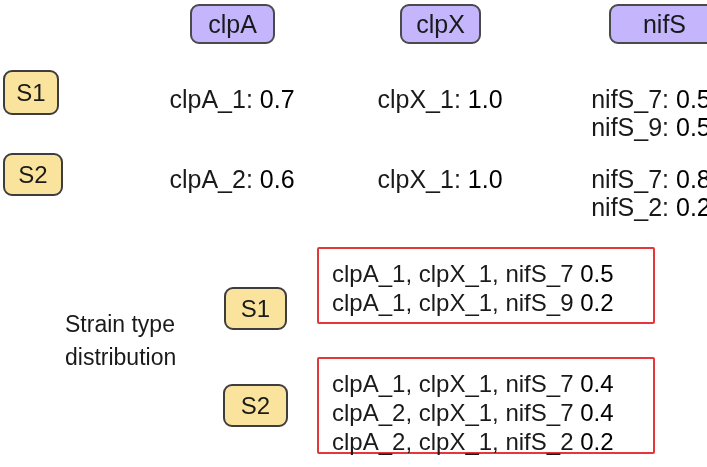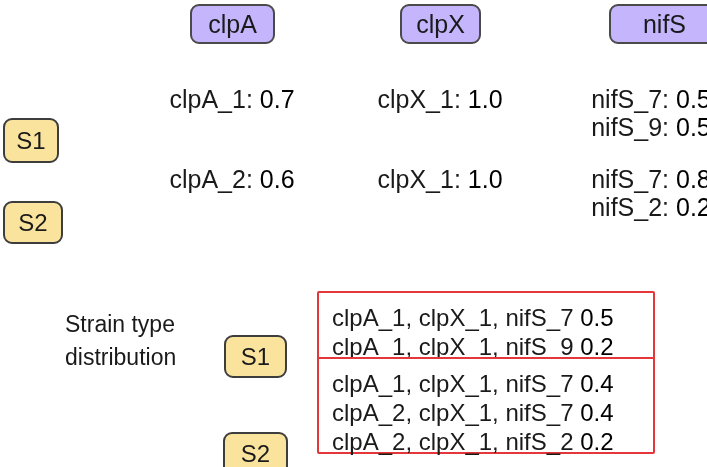--- a/index.html
+++ b/index.html
@@ -28,21 +28,20 @@
   .strain-box {
     position: absolute;
     box-sizing: border-box;
     background: #fae49d;
     border: 2px solid #3d3d3d;
     border-radius: 9px;
     display: flex;
     align-items: center;
     justify-content: center;
     font-size: 24px;
-    margin-top: 48px;
   }
   .cell {
     position: absolute;
     width: 160px;
     text-align: center;
     font-size: 25px;
     line-height: 28px;
     white-space: nowrap;
   }
   .red { color: #000000; }
@@ -116,21 +115,21 @@
   <div class="dist-title">Strain type
 distribution</div>
 
   <div class="strain-box" style="left:224px;top:287px;width:63px;height:43px;">
     <span>S1</span>
   </div>
   <div class="strain-box" style="left:223px;top:384px;width:65px;height:43px;">
     <span>S2</span>
   </div>
 
-  <div class="red-box" style="left:317px;top:247px;height:77px;margin-top:44px;">
+  <div class="red-box" style="left:317px;top:247px;height:77px;">
     <div class="combo-lines">
       <div><span>clpA_1, clpX_1, nifS_7</span> <span class="red">0.5</span></div>
       <div><span>clpA_1, clpX_1, nifS_9</span> <span class="red">0.2</span></div>
     </div>
   </div>
 
   <div class="red-box" style="left:317px;top:357px;height:97px;">
     <div class="combo-lines">
       <div><span>clpA_1, clpX_1, nifS_7</span> <span class="red">0.4</span></div>
       <div><span>clpA_2, clpX_1, nifS_7</span> <span class="red">0.4</span></div>

